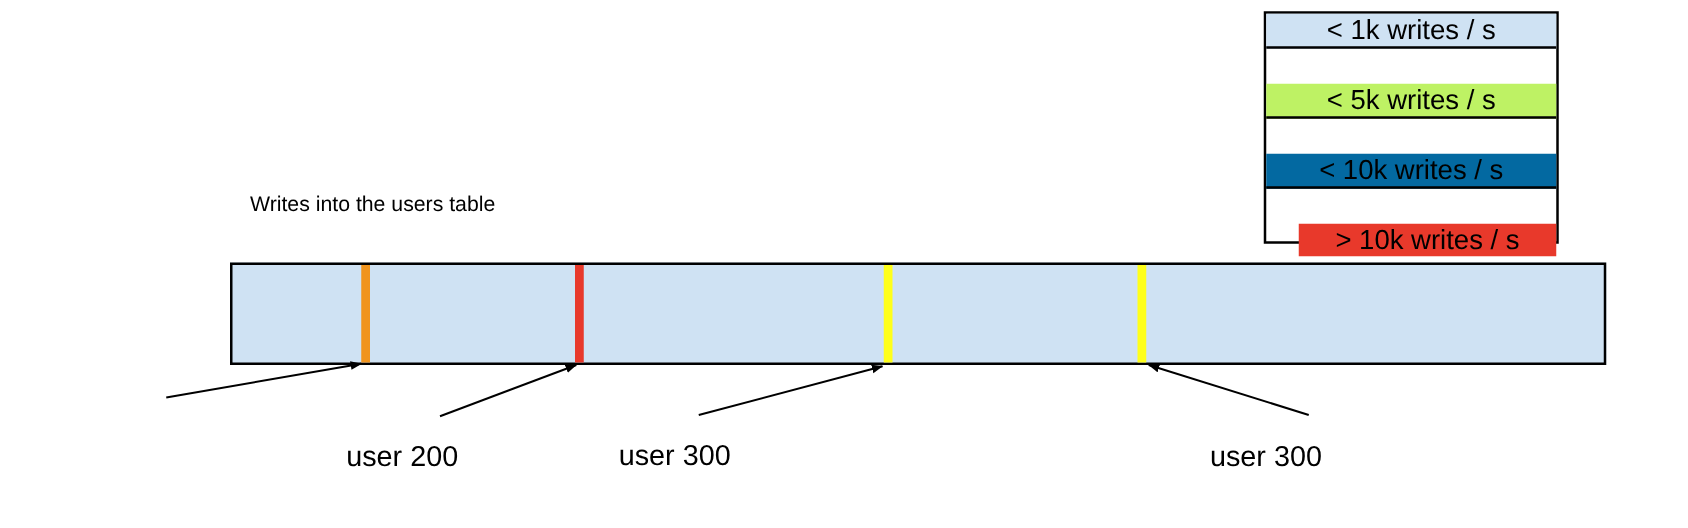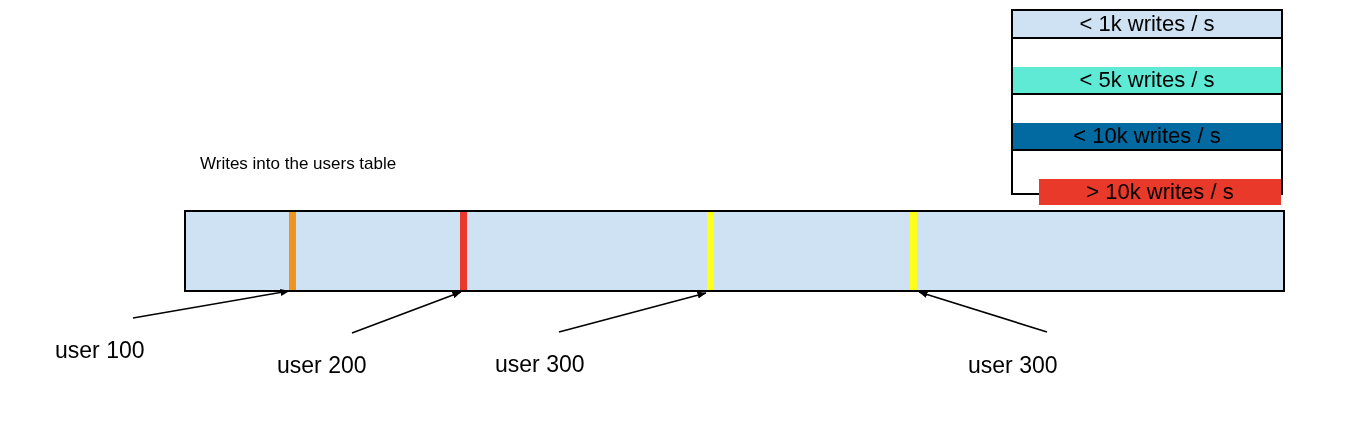--- a/index.html
+++ b/index.html
@@ -21,21 +21,21 @@
     font-size: 17px;
     line-height: 28px;
     white-space: nowrap;
   }
 
   
   .legend {
     position: absolute;
     left: 1011px;
     top: 9px;
-    width: 272px;
+    width: 236px;
     height: 186px;
     border: 2px solid #000000;
     box-sizing: border-box;
     display: flex;
     flex-direction: column;
     gap: 28px;
   }
   .legend-row {
     flex: 1 1 0;
     display: flex;
@@ -88,21 +88,21 @@
 </style>
 </head>
 <body>
 
 <div class="canvas">
 
   <div class="diagram-title">Writes into the users table</div>
 
   <div class="legend">
     <div class="legend-row" style="background-color: rgb(207, 226, 243);">&lt; 1k writes / s</div>
-    <div class="legend-row" style="background-color: #5eead4;">&lt; 5k writes / s</div>
+    <div class="legend-row" style="background-color: #bef264;">&lt; 5k writes / s</div>
     <div class="legend-row" style="background-color: #0369a1;">&lt; 10k writes / s</div>
     <div class="legend-row" style="background-color: rgb(232, 57, 43);">&gt; 10k writes / s</div>
   </div>
 
   <div class="users-bar" style="background-color: rgb(207, 226, 243);">
     <div class="shard-marker" style="background-color: rgb(240, 148, 30); left: calc(9.7% - 3.5px);"></div>
     <div class="shard-marker" style="background-color: rgb(232, 57, 43); left: calc(25.3% - 3.5px);"></div>
     <div class="shard-marker" style="background-color: rgb(255, 255, 26); left: calc(47.8% - 3.5px);"></div>
     <div class="shard-marker" style="background-color: rgb(255, 255, 26); left: calc(66.3% - 3.5px);"></div>
   </div>
@@ -112,18 +112,17 @@
       <marker id="arrowhead" markerWidth="10" markerHeight="8" refX="8.5" refY="3.5" orient="auto" markerUnits="userSpaceOnUse">
         <path d="M0,0 L9,3.5 L0,7 Z" fill="#000000"></path>
       </marker>
     </defs>
     <line x1="133" y1="318" x2="289" y2="291" stroke="#000000" stroke-width="1.6" marker-end="url(#arrowhead)"></line>
     <line x1="352" y1="333" x2="461" y2="292" stroke="#000000" stroke-width="1.6" marker-end="url(#arrowhead)"></line>
     <line x1="559" y1="332" x2="706" y2="293" stroke="#000000" stroke-width="1.6" marker-end="url(#arrowhead)"></line>
     <line x1="1047" y1="332" x2="919" y2="292" stroke="#000000" stroke-width="1.6" marker-end="url(#arrowhead)"></line>
   </svg>
 
-  <div class="user-label u100">user 100</div>
   <div class="user-label u200">user 200</div>
   <div class="user-label u300">user 300</div>
   <div class="user-label u400">user 300</div>
 
 </div>
 
 </body></html>

